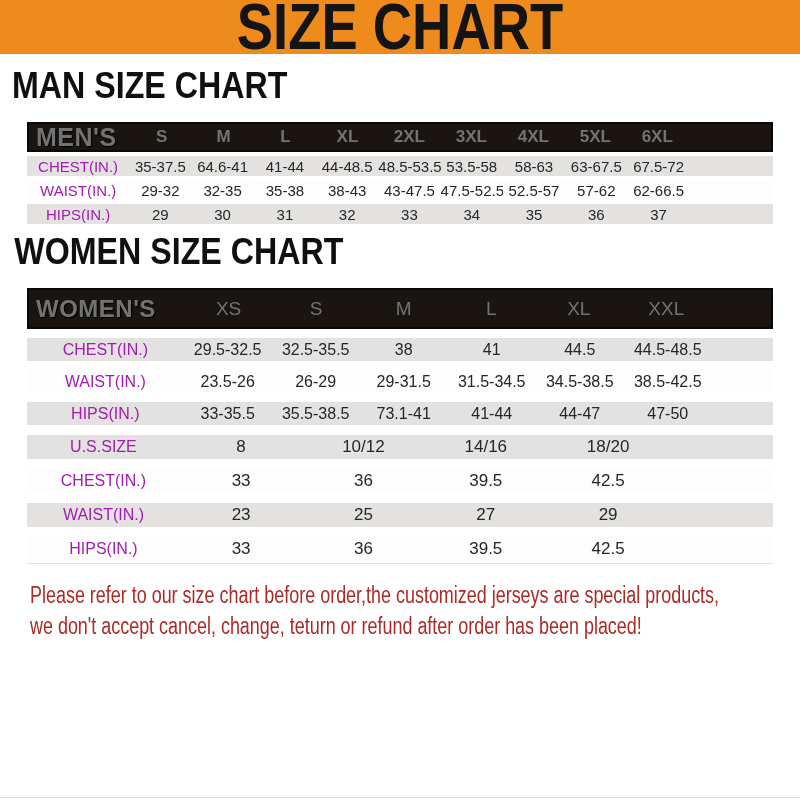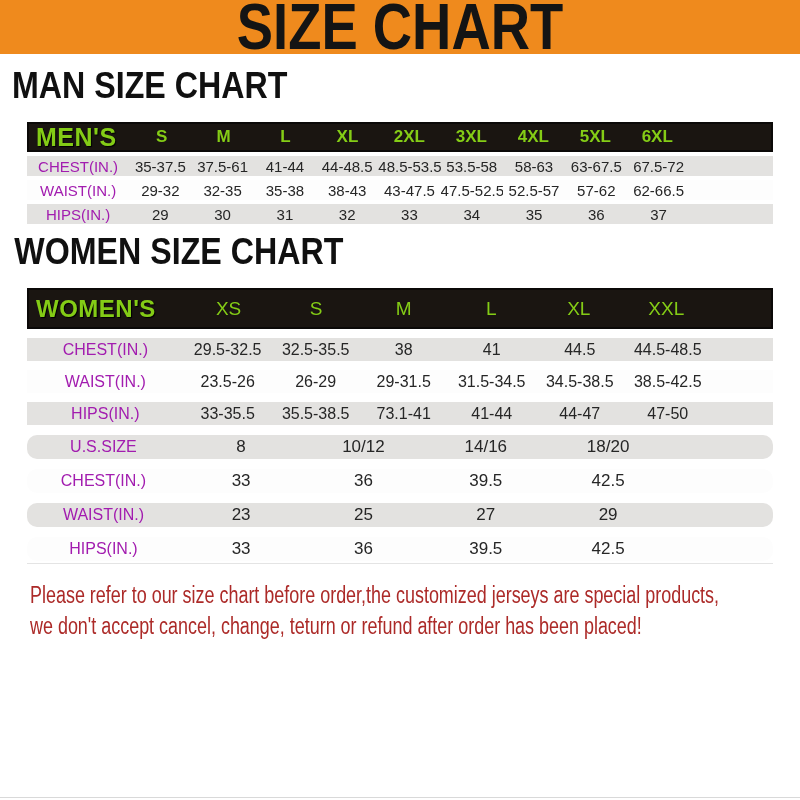--- a/index.html
+++ b/index.html
@@ -40,21 +40,21 @@
   .section--youth .heading { margin: 40px 0 16px; }
 
   .chart { margin: 0 27px; }
   .t-row { display: flex; align-items: center; }
   .cell { text-align: center; overflow: hidden; white-space: nowrap; }
   .cell-fill { flex: 1; }
 
   .bar {
     background: var(--header-bar-bg, #1A1511);
     border: 2px solid #0b0908;
-    color: #84cc16;
+    color: #737373;
   }
   .bar-label {
     text-align: left;
     padding-left: 7px;
     font-weight: 700;
     letter-spacing: 0.5px;
     text-shadow: 1px 1px 1px #000;
   }
   .section--men   .bar { height: 30px; }
   .section--women .bar { height: 41px; }
@@ -63,21 +63,21 @@
   .section--women .bar-label { font-size: 24px; }
   .section--youth .bar-label { font-size: 25px; }
   .section--men   .bar-size { font-size: 17px; font-weight: 700; }
   .section--women .bar-size { font-size: 19px; }
   .section--youth .bar-size { font-size: 19px; }
 
   .data-row { background: #fdfdfd; color: #262626; }
   .data-row.gray { background: var(--row-alt-bg, #E3E2E0); }
   .section--men   .data-row { height: 20px; margin-top: 4px;  font-size: 15px; }
   .section--women .data-row { height: 23px; margin-top: 9px;  font-size: 16px; }
-  .section--youth .data-row { height: 24px; margin-top: 10px; font-size: 17px; border-radius: 10px; }
+  .section--youth .data-row { height: 24px; margin-top: 10px; font-size: 17px; }
   .row-label { color: #a21caf; }
   .section--men   .row-label { font-size: 15px; }
   .section--women .row-label { font-size: 16px; }
   .section--youth .row-label { font-size: 16px; }
 
   .section--men   .cell-label { width: 13.7%; }
   .section--men   .cell-size  { width: 8.35%; }
   .section--women .cell-label { width: 21%; }
   .section--women .cell-size  { width: 11.8%; }
   .section--youth .cell-label { width: 20.5%; }
@@ -120,21 +120,21 @@
           <div class="cell cell-size bar-size">2XL</div>
           <div class="cell cell-size bar-size">3XL</div>
           <div class="cell cell-size bar-size">4XL</div>
           <div class="cell cell-size bar-size">5XL</div>
           <div class="cell cell-size bar-size">6XL</div>
           <div class="cell cell-fill"></div>
         </div>
         <div class="t-row data-row gray">
           <div class="cell cell-label row-label">CHEST(IN.)</div>
           <div class="cell cell-size cell-value">35-37.5</div>
-          <div class="cell cell-size cell-value">37.5-61</div>
+          <div class="cell cell-size cell-value">64.6-41</div>
           <div class="cell cell-size cell-value">41-44</div>
           <div class="cell cell-size cell-value">44-48.5</div>
           <div class="cell cell-size cell-value">48.5-53.5</div>
           <div class="cell cell-size cell-value">53.5-58</div>
           <div class="cell cell-size cell-value">58-63</div>
           <div class="cell cell-size cell-value">63-67.5</div>
           <div class="cell cell-size cell-value">67.5-72</div>
           <div class="cell cell-fill"></div>
         </div>
         <div class="t-row data-row">

